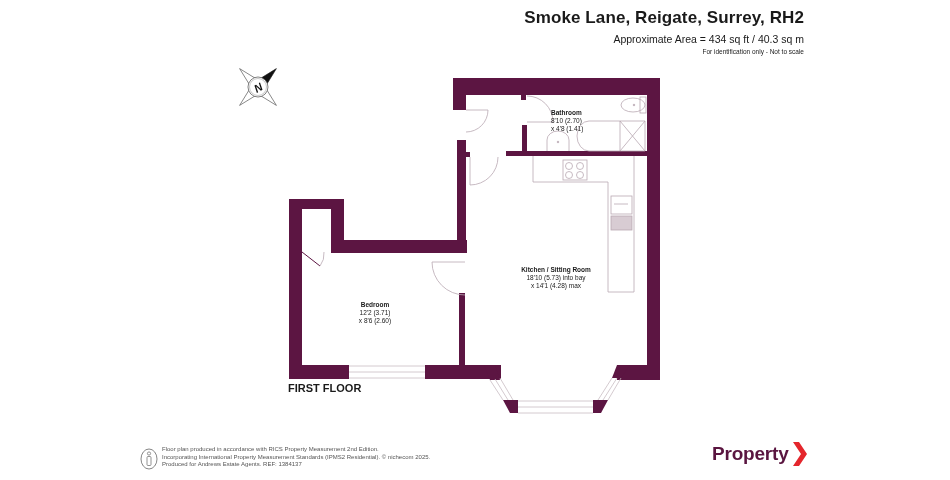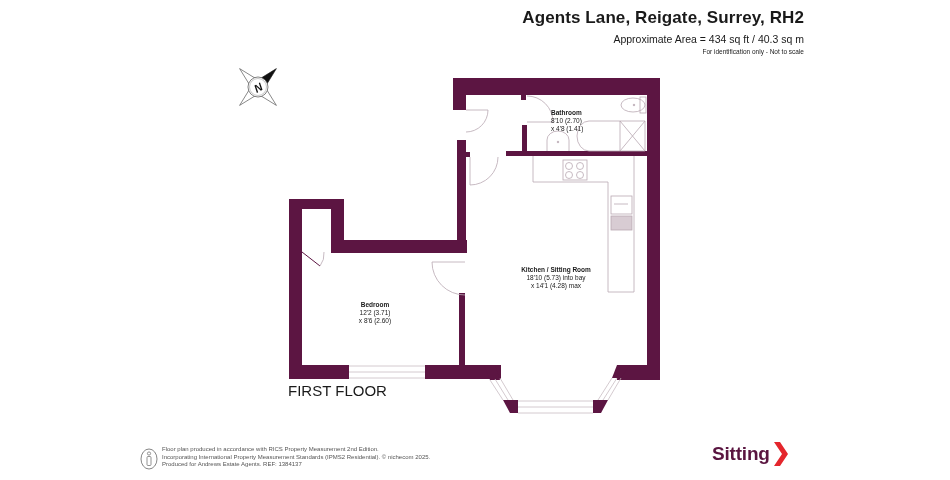--- a/index.html
+++ b/index.html
@@ -3,33 +3,33 @@
   <meta charset="utf-8">
   <style>
     html, body { margin: 0; padding: 0; background: #ffffff; }
     body { width: 950px; height: 480px; position: relative; overflow: hidden; font-family: "Liberation Sans", sans-serif; color: #1a1a1a; }
     .title { position: absolute; right: 146px; top: 8px; font-size: 17px; font-weight: bold; letter-spacing: 0.1px; white-space: nowrap; }
     .area { position: absolute; right: 146px; top: 33px; font-size: 10.5px; white-space: nowrap; text-align: center; }
     .note { position: absolute; right: 146px; top: 48px; font-size: 6.5px; white-space: nowrap; }
     .plan { position: absolute; left: 0; top: 0; }
     .room-label { position: absolute; text-align: center; font-size: 6.5px; line-height: 8.2px; white-space: nowrap; transform: translateX(-50%); }
     .room-label .name { font-weight: bold; }
-    .floor-label { position: absolute; left: 288px; top: 382px; font-size: 15px; font-weight: normal; }
+    .floor-label { position: absolute; left: 288px; top: 382px; font-size: 11px; font-weight: bold; }
     .footer { position: absolute; left: 140px; top: 446px; display: flex; align-items: flex-start; }
     .footer .icon { width: 18px; height: 22px; margin-right: 4px; margin-top: 2px; }
     .footer .text { font-size: 6px; line-height: 7.6px; color: #555; }
     .footer .line { white-space: nowrap; }
     .brand { position: absolute; left: 712px; top: 442px; display: flex; align-items: center; }
     .brand .name { font-size: 19px; font-weight: bold; color: #5a1540; letter-spacing: -0.2px; }
     .brand .chev { margin-left: 4px; }
   </style>
 </head>
 <body>
 
-<div class="title">Agents Lane, Reigate, Surrey, RH2</div>
+<div class="title">Smoke Lane, Reigate, Surrey, RH2</div>
 <div class="area">Approximate Area = 434 sq ft / 40.3 sq m</div>
 <div class="note">For identification only - Not to scale</div>
 
 <svg class="plan" width="950" height="480" viewBox="0 0 950 480" xmlns="http://www.w3.org/2000/svg">
 
   <g transform="translate(258,87) rotate(45)">
     <polygon points="0,-26 5,-5 0,0 -5,-5" fill="#111" stroke="#111" stroke-width="0.6"></polygon>
     <polygon points="0,26 5,5 0,0 -5,5" fill="none" stroke="#444" stroke-width="0.6"></polygon>
     <polygon points="-26,0 -5,-5 0,0 -5,5" fill="none" stroke="#444" stroke-width="0.6"></polygon>
     <polygon points="26,0 5,-5 0,0 5,5" fill="none" stroke="#444" stroke-width="0.6"></polygon>
@@ -159,17 +159,17 @@
     <rect x="7" y="8.5" width="4" height="9" rx="1" fill="none" stroke="#777" stroke-width="0.8"></rect>
   </svg>
   <div class="text">
     <div class="line">Floor plan produced in accordance with RICS Property Measurement 2nd Edition.</div>
     <div class="line">Incorporating International Property Measurement Standards (IPMS2 Residential).   © nichecom 2025.</div>
     <div class="line">Produced for Andrews Estate Agents.   REF: 1384137</div>
   </div>
 </div>
 
 <div class="brand">
-  <span class="name">Sitting</span>
+  <span class="name">Property</span>
   <svg class="chev" width="14" height="24" viewBox="0 0 14 24">
     <polygon points="0,0 6,0 14,12 6,24 0,24 8,12" fill="#e4262c"></polygon>
   </svg>
 </div>
 
 </body></html>

